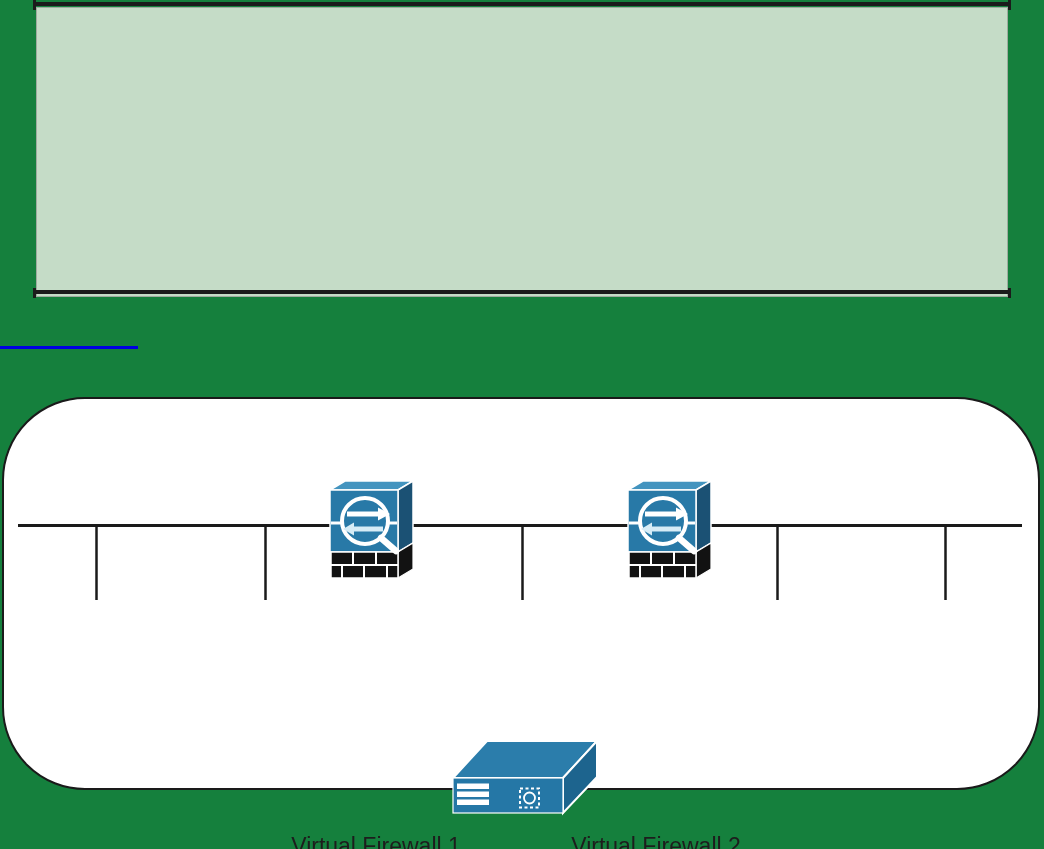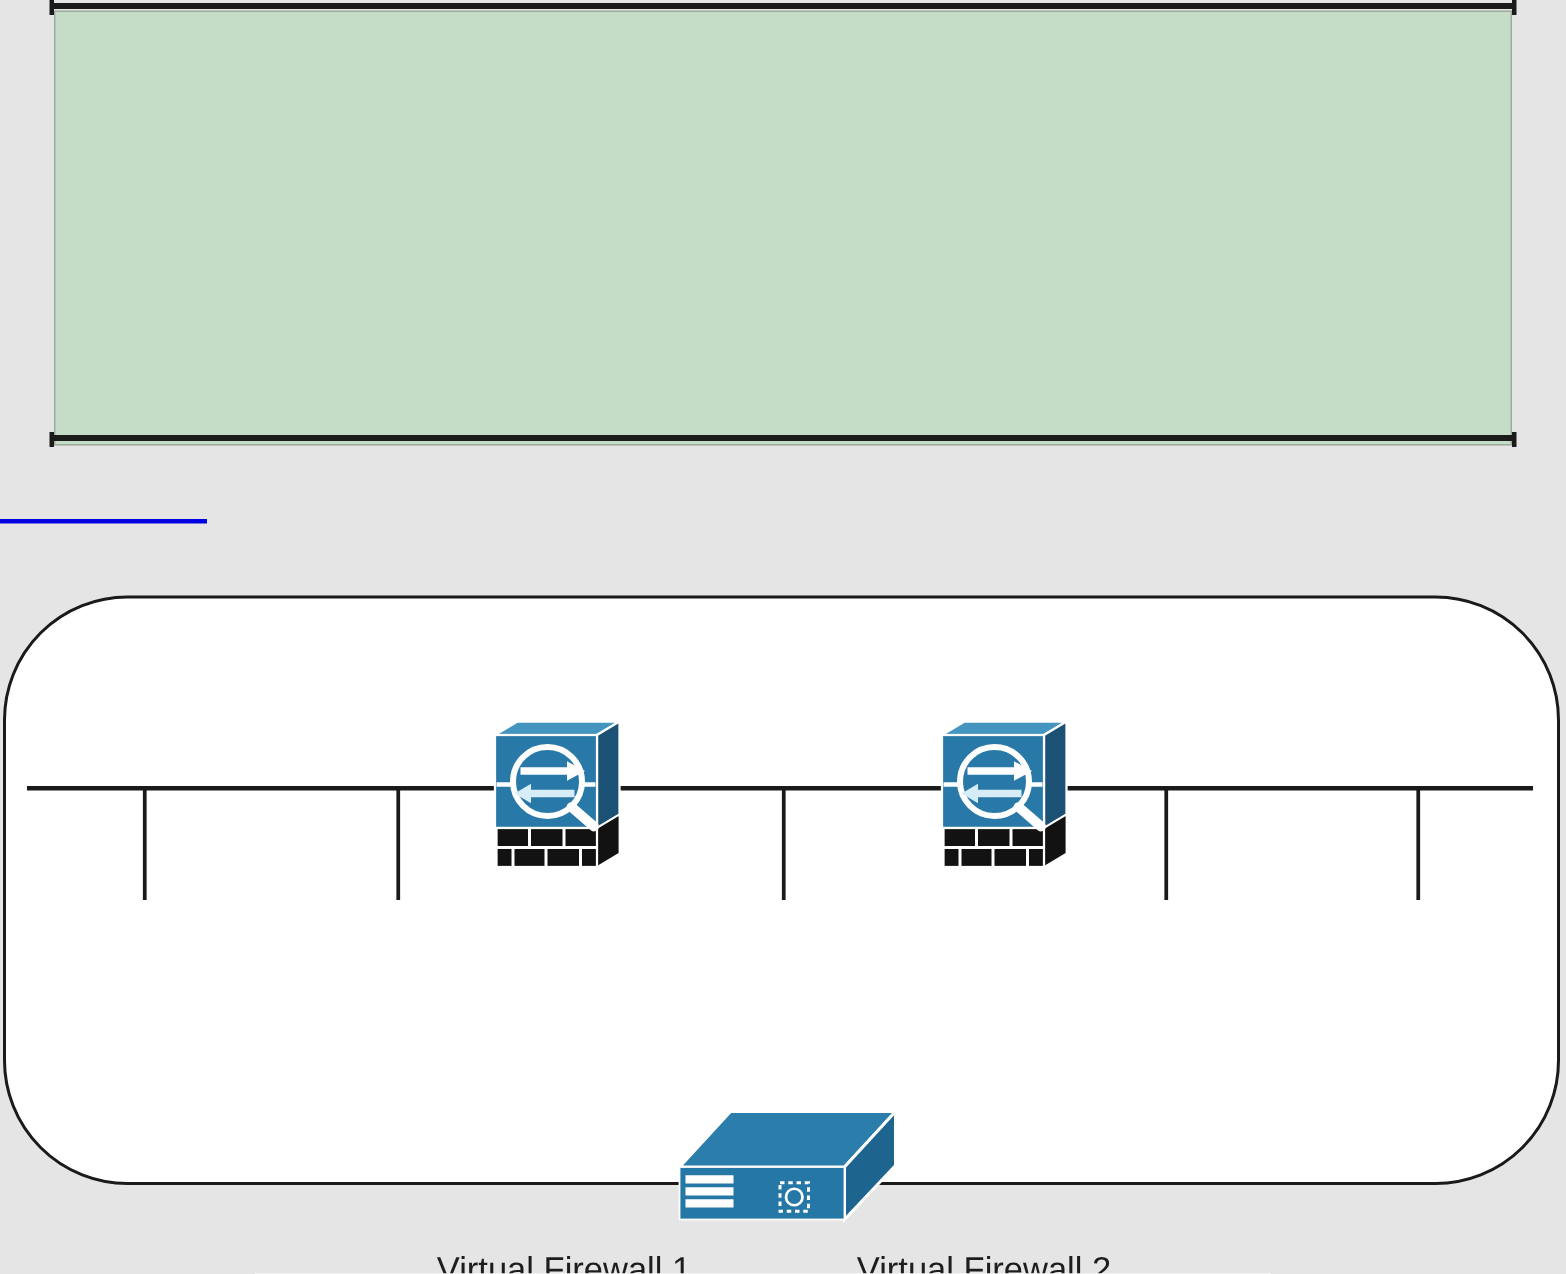--- a/index.html
+++ b/index.html
@@ -1,17 +1,17 @@
 <!DOCTYPE html>
 <html><head>
 <meta charset="utf-8">
 <style>
   html,body{margin:0;padding:0;background:#ffffff;}
   .page{
-    position:relative;width:1044px;height:849px;background:#e5e5e5;overflow:hidden;
+    position:relative;width:1044px;height:849px;background:#15803d;overflow:hidden;
     font-family:"Liberation Sans", sans-serif;
   }
   
   .note-panel{
     position:absolute;left:36px;top:7px;width:972px;height:290px;
     background:#c5dcc7;border:1px solid #9fab9f;box-sizing:border-box;
   }
   .rule{position:absolute;left:34px;width:976px;height:4px;background:#1b1b1b;}
   .rule-top{top:2px;}
   .rule-bottom{top:290px;}

